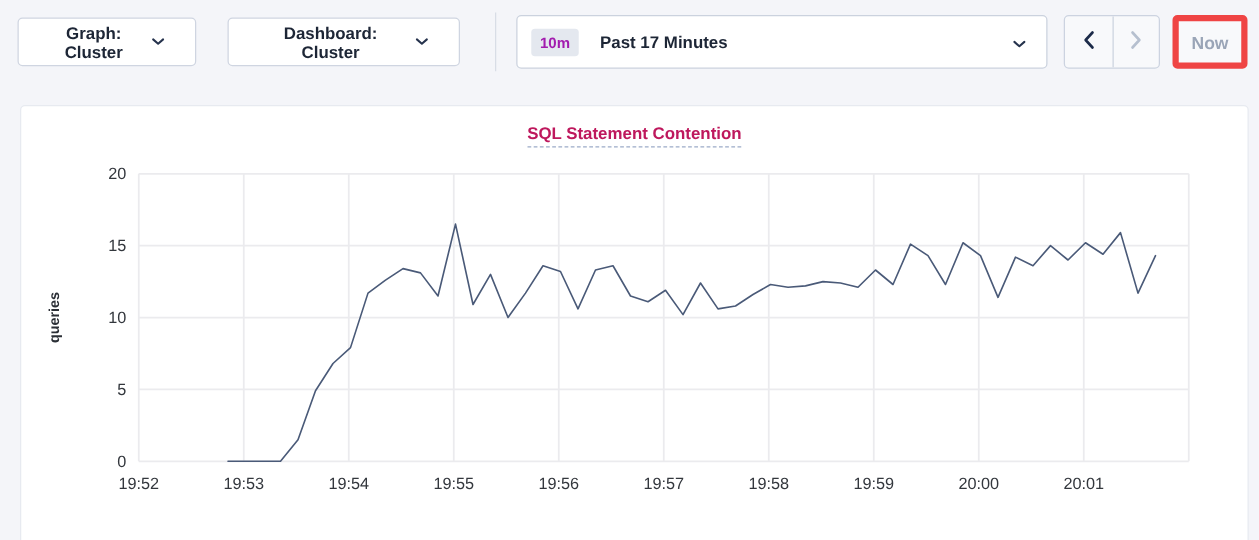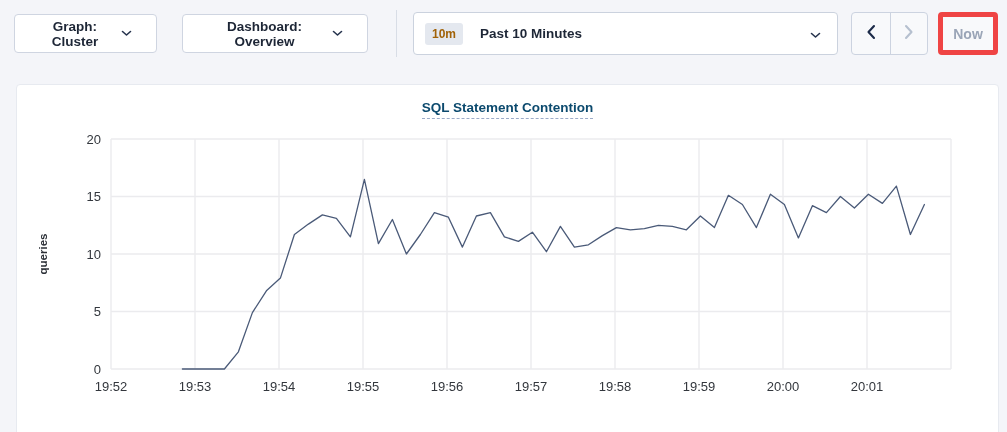--- a/index.html
+++ b/index.html
@@ -25,21 +25,21 @@
   .dd-dashboard { left:182px; width:186px; }
   .chev { display:inline-block; line-height:0; }
   .vdivider { position:absolute; left:396px; top:10px; width:1px; height:47px; background:#d8dde6; }
 
   .time-select {
     position:absolute; left:413px; top:12px; width:425px; height:43px;
     background:#ffffff; border:1px solid #cbd2de; border-radius:4px;
     display:flex; align-items:center; padding:0 16px 0 11px; cursor:pointer;
   }
   .time-badge {
-    background:#e4e8ef; color:#a16207; font-size:12px; font-weight:700;
+    background:#e4e8ef; color:#a21caf; font-size:12px; font-weight:700;
     border-radius:3px; padding:5px 7px; line-height:1;
   }
   .time-label { margin-left:17px; font-size:13.5px; font-weight:600; color:#1d2636; }
   .time-select .chev { position:absolute; right:16px; top:19px; }
 
   .arrow-group {
     position:absolute; left:851px; top:12px; width:77px; height:43px;
     border:1px solid #ccd3e0; border-radius:4px; display:flex; background:#f8f9fb;
     overflow:hidden;
   }
@@ -55,21 +55,21 @@
     font-family:inherit; font-size:14px; font-weight:600; color:#9aa5b7; cursor:default;
   }
 
   
   .card {
     position:absolute; left:16px; top:84px; width:983px; height:360px;
     background:#ffffff; border:1px solid #e7eaf0; border-radius:4px;
   }
   .card-title-row { position:absolute; left:0; top:13px; width:100%; text-align:center; }
   .card-title {
-    display:inline-block; font-size:13.5px; font-weight:700; color:#0c4a6e;
+    display:inline-block; font-size:13.5px; font-weight:700; color:#be185d;
     border-bottom:1px dashed #9cabc8; padding-bottom:3px; cursor:pointer;
   }
   .chart-svg { position:absolute; left:0; top:0; }
   .chart-svg text { font-family:"Liberation Sans","DejaVu Sans",sans-serif; }
 </style>
 </head>
 <body>
 
 <div class="screen">
 
@@ -78,33 +78,33 @@
     <button class="dd-btn dd-graph">
       <span>Graph: Cluster</span>
       <span class="chev">
         <svg width="11" height="7" viewBox="0 0 11 7">
             <path d="M1.5 1.5 L5.5 5 L9.5 1.5" fill="none" stroke="#26334d" stroke-width="1.6" stroke-linecap="round" stroke-linejoin="round"></path>
           </svg>
       </span>
     </button>
 
     <button class="dd-btn dd-dashboard">
-      <span>Dashboard: Overview</span>
+      <span>Dashboard: Cluster</span>
       <span class="chev">
         <svg width="11" height="7" viewBox="0 0 11 7">
             <path d="M1.5 1.5 L5.5 5 L9.5 1.5" fill="none" stroke="#26334d" stroke-width="1.6" stroke-linecap="round" stroke-linejoin="round"></path>
           </svg>
       </span>
     </button>
 
     <div class="vdivider"></div>
 
     <div class="time-select">
       <span class="time-badge">10m</span>
-      <span class="time-label">Past 10 Minutes</span>
+      <span class="time-label">Past 17 Minutes</span>
       <span class="chev">
         <svg width="11" height="7" viewBox="0 0 11 7">
             <path d="M1.5 1.5 L5.5 5 L9.5 1.5" fill="none" stroke="#26334d" stroke-width="1.6" stroke-linecap="round" stroke-linejoin="round"></path>
           </svg>
       </span>
     </div>
 
     <div class="arrow-group">
       <button class="arrow-btn">
         <span>

